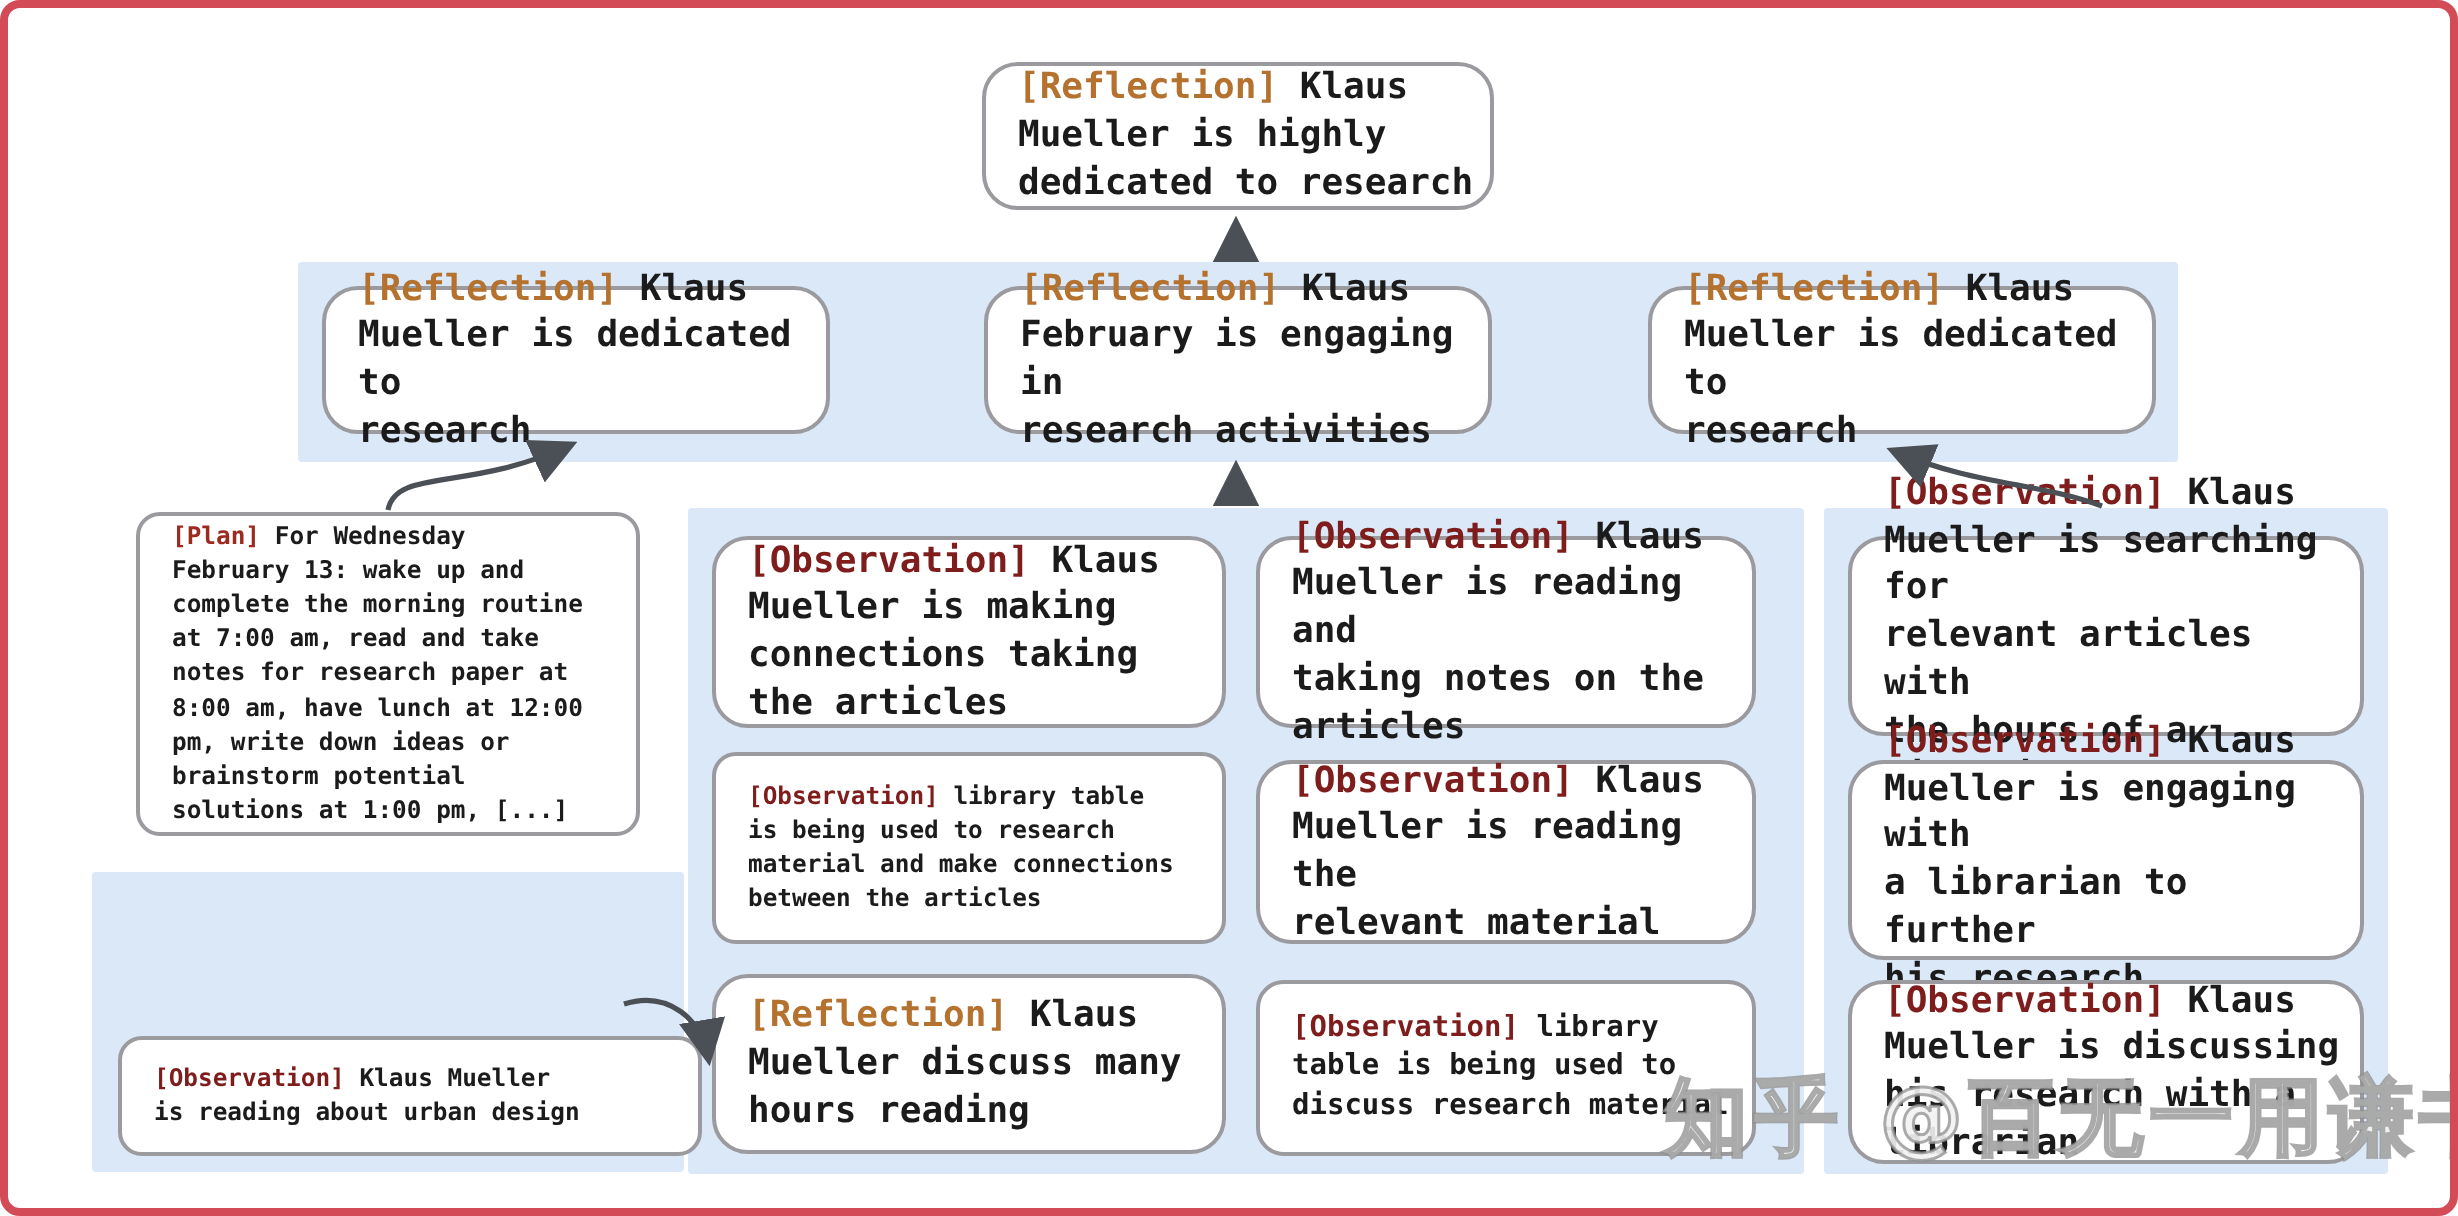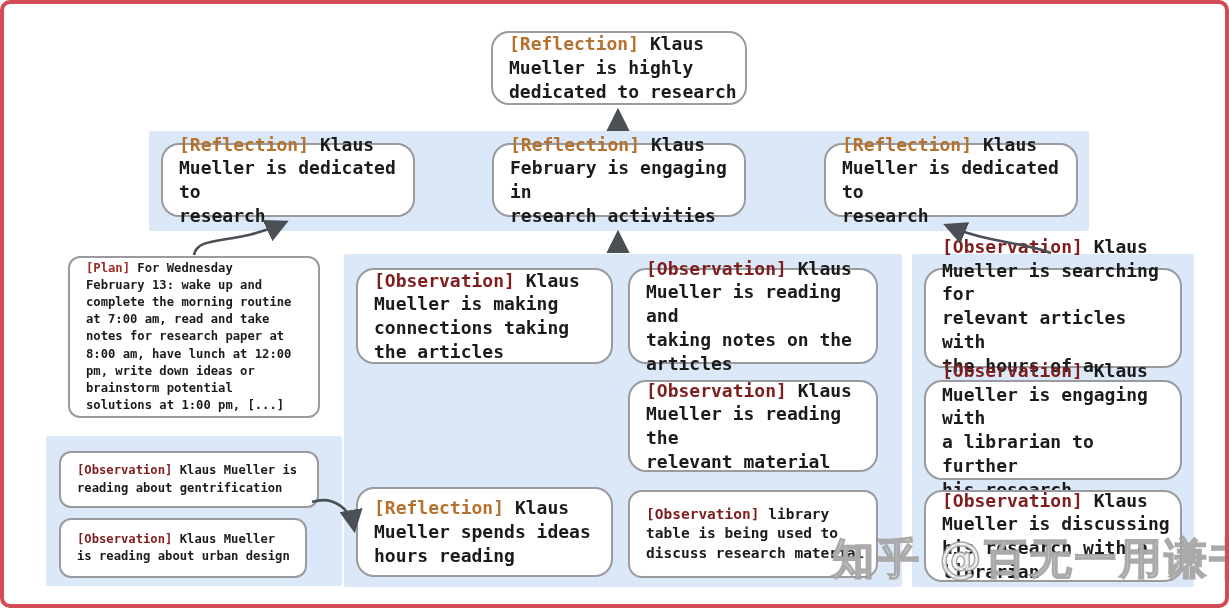--- a/index.html
+++ b/index.html
@@ -83,38 +83,40 @@
 February 13: wake up and
 complete the morning routine
 at 7:00 am, read and take
 notes for research paper at
 8:00 am, have lunch at 12:00
 pm, write down ideas or
 brainstorm potential
 solutions at 1:00 pm, [...]</span></div>
   </div>
 
-  <div class="node sm" style="left:55px;top:447px;width:260px;height:57px">
-    <div class="txt"><span class="tag t-obs">[Observation]</span><span>Klaus Mueller is
-reading about gentrification</span></div>
-  </div>
-  <div class="node sm" style="left:55px;top:514px;width:248px;height:60px">
+  <div class="node sm" style="left:55px;top:514px;width:292px;height:60px">
     <div class="txt"><span class="tag t-obs">[Observation]</span><span>Klaus Mueller
 is reading about urban design</span></div>
   </div>
 
   <div class="node lg" style="left:352px;top:264px;width:257px;height:96px">
     <div class="txt"><span class="tag t-obs">[Observation]</span><span>Klaus
 Mueller is making
 connections taking
 the articles</span></div>
   </div>
+  <div class="node sm" style="left:352px;top:372px;width:257px;height:96px">
+    <div class="txt"><span class="tag t-obs">[Observation]</span><span>library table
+is being used to research
+material and make connections
+between the articles</span></div>
+  </div>
   <div class="node lg" style="left:352px;top:483px;width:257px;height:90px">
     <div class="txt"><span class="tag t-ref">[Reflection]</span><span>Klaus
-Mueller spends ideas
+Mueller discuss many
 hours reading</span></div>
   </div>
 
   <div class="node lg" style="left:624px;top:264px;width:250px;height:96px">
     <div class="txt"><span class="tag t-obs">[Observation]</span><span>Klaus
 Mueller is reading and
 taking notes on the
 articles</span></div>
   </div>
   <div class="node lg" style="left:624px;top:376px;width:250px;height:92px">

